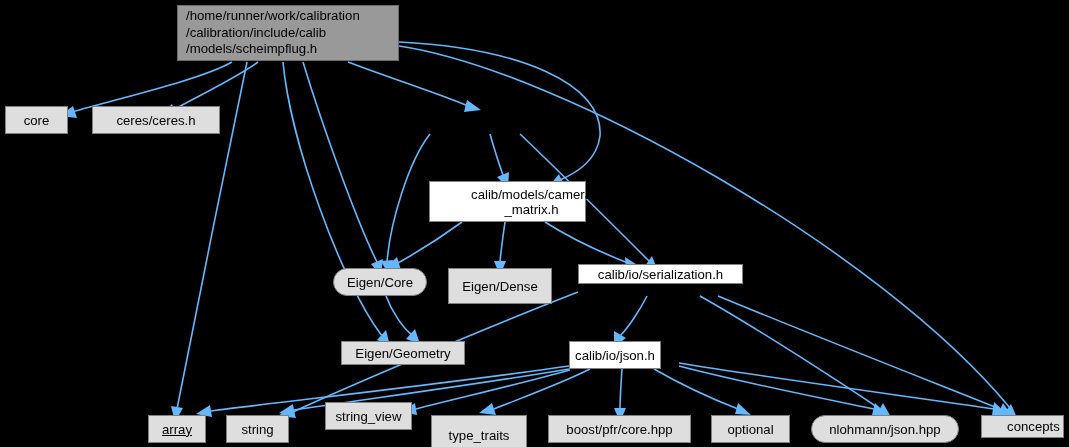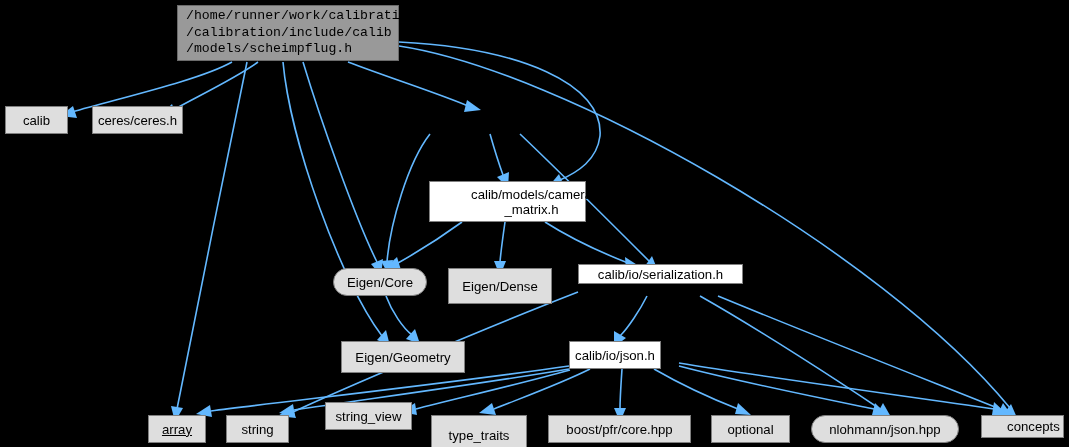--- a/index.html
+++ b/index.html
@@ -197,39 +197,39 @@
       <polygon class="edge-head" points="872,415 887,415 875,403"></polygon>
     </g>
 
     <g>
       <path class="edge-path" d="M 679 363 C 770 378, 920 398, 994 409"></path>
       <polygon class="edge-head" points="992,415 1008,415 994,402"></polygon>
     </g>
 
   </svg>
 
-  <div class="node-box root" style="left:177px; top:5px; width:222px; height:56px;font-family:Liberation Mono, monospace;">/home/runner/work/calibration
+  <div class="node-box root" style="left:177px; top:5px; width:222px; height:56px;">/home/runner/work/calibration
 /calibration/include/calib
       /models/scheimpflug.h</div>
 
-  <div class="node-box" style="left:5px; top:106px; width:63px; height:28px;">calib</div>
-
-  <div class="node-box" style="left:92px; top:106px; width:91px; height:28px;">ceres/ceres.h</div>
+  <div class="node-box" style="left:5px; top:106px; width:63px; height:28px;">core</div>
+
+  <div class="node-box" style="left:92px; top:106px; width:128px; height:28px;">ceres/ceres.h</div>
 
 
   <div class="node-box white" style="left:429px; top:181px; width:157px; height:41px;padding-left:48px;">calib/models/camera
 _matrix.h</div>
 
   <div class="node-box" style="left:333px; top:268px; width:94px; height:28px;border-radius:14px;">Eigen/Core</div>
 
   <div class="node-box" style="left:448px; top:268px; width:104px; height:36px;">Eigen/Dense</div>
 
   <div class="node-box white" style="left:578px; top:264px; width:165px; height:20px;">calib/io/serialization.h</div>
 
-  <div class="node-box" style="left:341px; top:341px; width:124px; height:32px;">Eigen/Geometry</div>
+  <div class="node-box" style="left:341px; top:341px; width:124px; height:24px;">Eigen/Geometry</div>
 
   <div class="node-box white" style="left:569px; top:341px; width:92px; height:28px;">calib/io/json.h</div>
 
   <div class="node-box" style="left:148px; top:415px; width:58px; height:28px;text-decoration:underline;">array</div>
 
   <div class="node-box" style="left:226px; top:415px; width:63px; height:28px;">string</div>
 
   <div class="node-box" style="left:309px; top:402px; width:87px; height:28px;margin-left:16px;">string_view</div>
 
   <div class="node-box" style="left:431px; top:415px; width:96px; height:40px;">type_traits</div>

